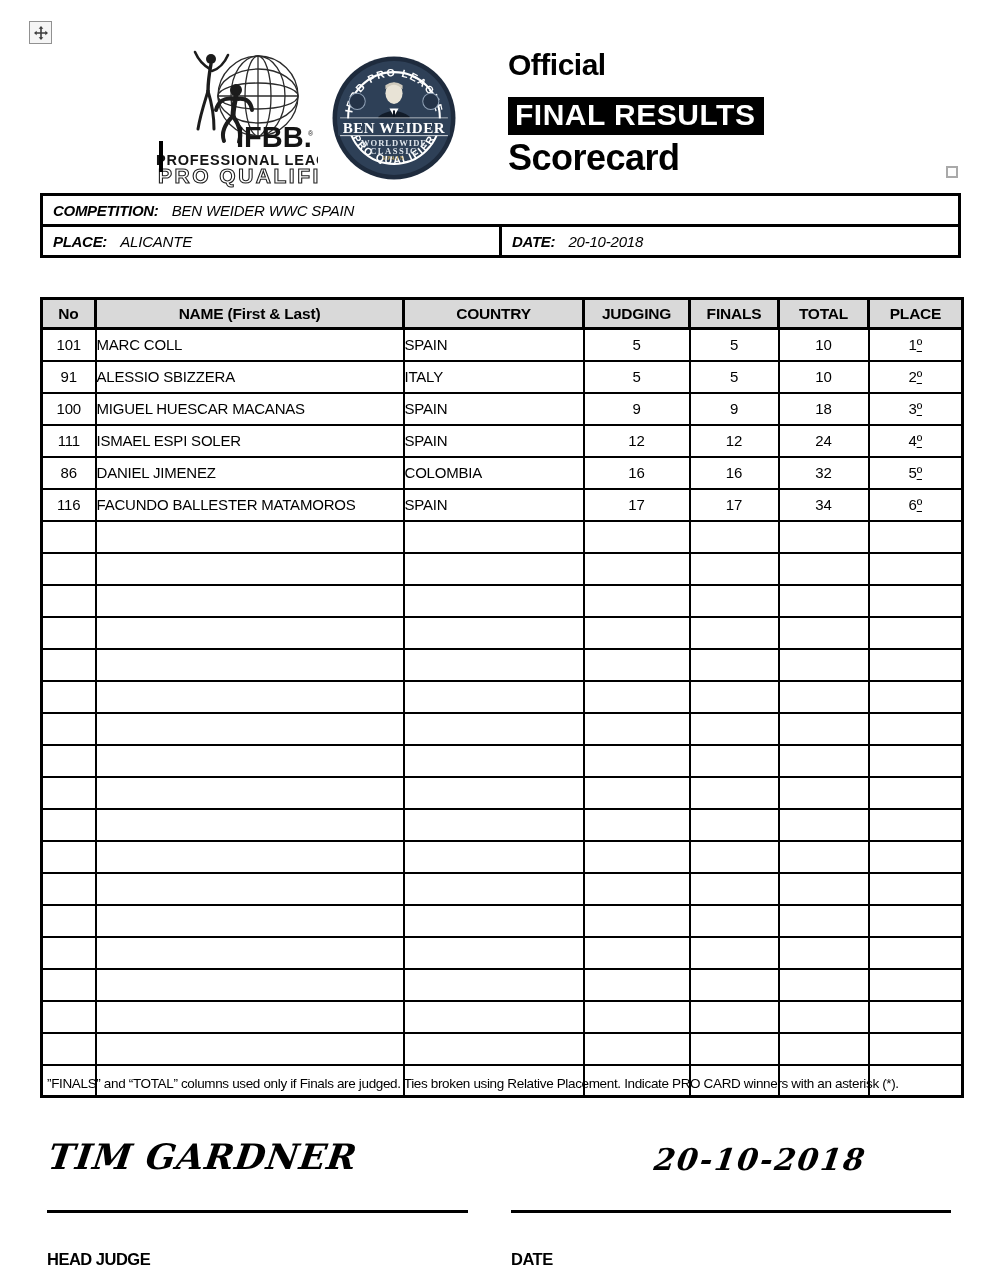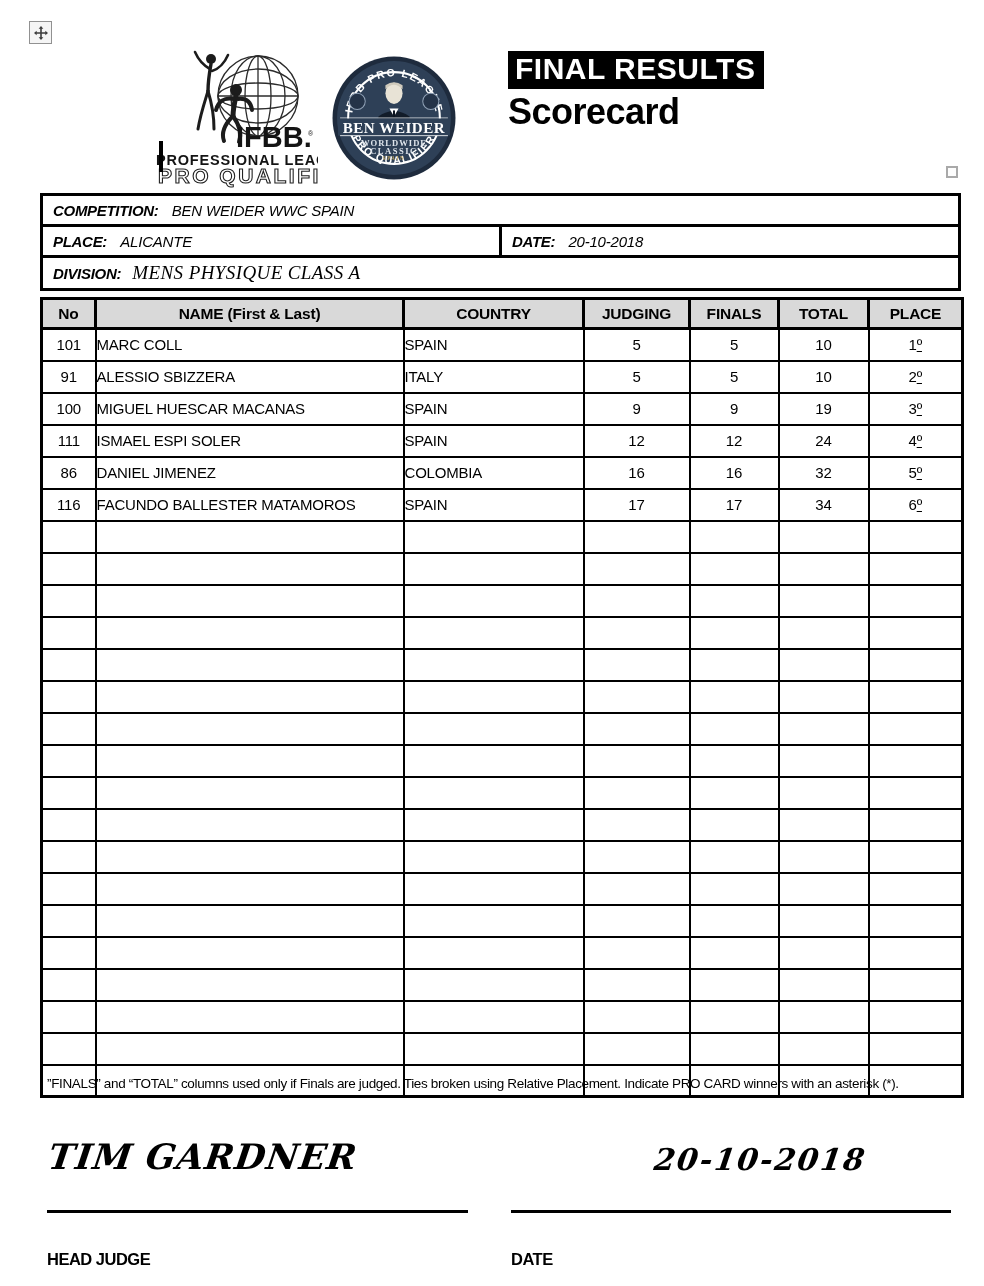--- a/index.html
+++ b/index.html
@@ -19,21 +19,21 @@
 
   
   .ifbb-logo { position:absolute; left:148px; top:46px; width:170px; height:142px; }
   .cursor-bar { position:absolute; left:159px; top:141px; width:4px; height:31px; background:#000; }
   .bw-badge { position:absolute; left:332px; top:56px; width:124px; height:124px; }
 
   
   .title-block { position:absolute; left:508px; top:48px; }
   .title-line1 { font-size:30px; font-weight:bold; letter-spacing:-0.5px; line-height:34px; }
   .title-line2 {
-    display:inline-block; margin-top:3px; background:#000; color:#fff;
+    display:inline-block; margin-top:15px; background:#000; color:#fff;
     font-size:30px; font-weight:bold; letter-spacing:0.5px; padding:2px 9px 4px 7px; line-height:32px;
   }
   .title-line3 { font-size:36px; font-weight:bold; letter-spacing:-0.5px; margin-top:6px; line-height:34px; }
 
   .sel-handle {
     position:absolute; left:946px; top:166px; width:12px; height:12px;
     background:#fdfdfd; border:2px solid #a9a9a9;
   }
 
   
@@ -157,20 +157,21 @@
       <rect x="6" y="62" width="111" height="17" fill="#2e4057"></rect>
       <line x1="8" y1="79" x2="115" y2="79" stroke="#ffffff" stroke-width="0.8"></line>
       <text x="61.5" y="76" text-anchor="middle" font-family="Liberation Serif, serif" font-weight="bold" font-size="15" fill="#ffffff" letter-spacing="0.5">BEN WEIDER</text>
       <text x="61.5" y="89" text-anchor="middle" font-family="Liberation Serif, serif" font-weight="bold" font-size="8.5" fill="#dfe5ec" letter-spacing="1">WORLDWIDE</text>
       <text x="61.5" y="97.5" text-anchor="middle" font-family="Liberation Serif, serif" font-weight="bold" font-size="8.5" fill="#dfe5ec" letter-spacing="1.5">CLASSIC</text>
       <text x="61.5" y="103.5" text-anchor="middle" font-family="Liberation Serif, serif" font-weight="bold" font-size="5" fill="#b99f5e" letter-spacing="1.5">SPAIN</text>
     </svg>
   </div>
 
   <div class="title-block">
+    <div class="title-line1">Official</div>
     <div class="title-line2">FINAL RESULTS</div>
     <div class="title-line3">Scorecard</div>
   </div>
 
   <div class="sel-handle"></div>
 
   <table class="info-table">
     <tbody>
         <tr>
       <td colspan="2">
@@ -179,26 +180,20 @@
       </td>
     </tr>
     <tr>
       <td style="width:487px;">
         <span class="lbl">PLACE:</span>
         <span class="val">ALICANTE</span>
       </td>
       <td>
         <span class="lbl">DATE:</span>
         <span class="val">20-10-2018</span>
-      </td>
-    </tr>
-    <tr class="r3">
-      <td colspan="2">
-        <span class="lbl">DIVISION:</span>
-        <span class="val serif">MENS PHYSIQUE CLASS A</span>
       </td>
     </tr>
   </tbody>
     </table>
 
   <table class="results-table">
     <colgroup>
       <col style="width:54px">
         <col style="width:308px">
         <col style="width:180px">
@@ -236,21 +231,21 @@
       <td class="c-score">5</td>
       <td class="c-score">10</td>
       <td class="c-score"><span>2</span><span class="ord">º</span></td>
     </tr>
         <tr>
       <td class="c-no">100</td>
       <td class="c-name">MIGUEL HUESCAR MACANAS</td>
       <td class="c-country">SPAIN</td>
       <td class="c-score">9</td>
       <td class="c-score">9</td>
-      <td class="c-score">19</td>
+      <td class="c-score">18</td>
       <td class="c-score"><span>3</span><span class="ord">º</span></td>
     </tr>
         <tr>
       <td class="c-no">111</td>
       <td class="c-name">ISMAEL ESPI SOLER</td>
       <td class="c-country">SPAIN</td>
       <td class="c-score">12</td>
       <td class="c-score">12</td>
       <td class="c-score">24</td>
       <td class="c-score"><span>4</span><span class="ord">º</span></td>

